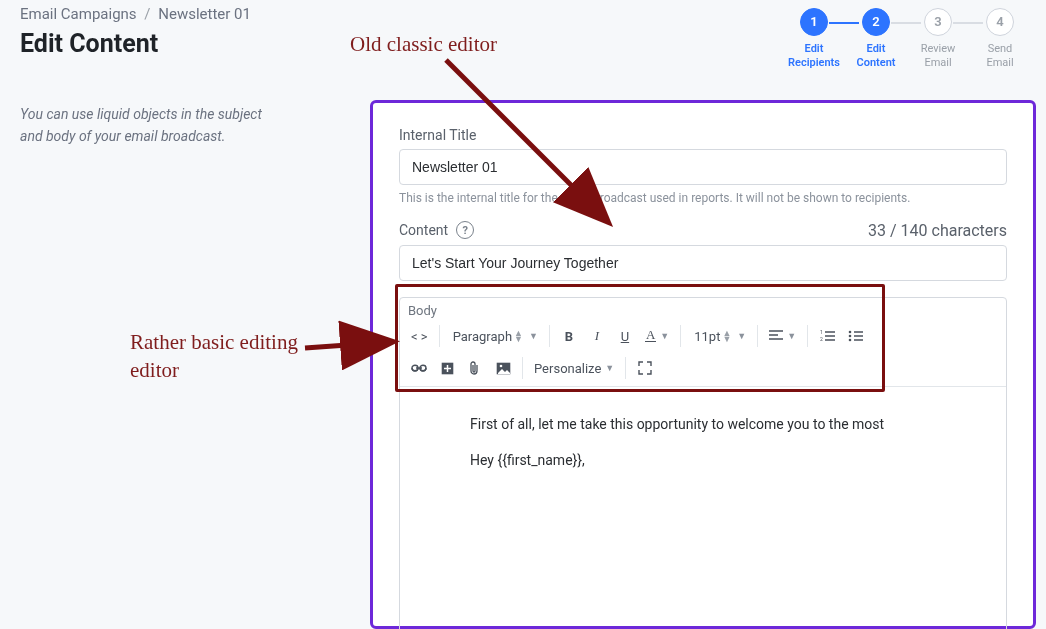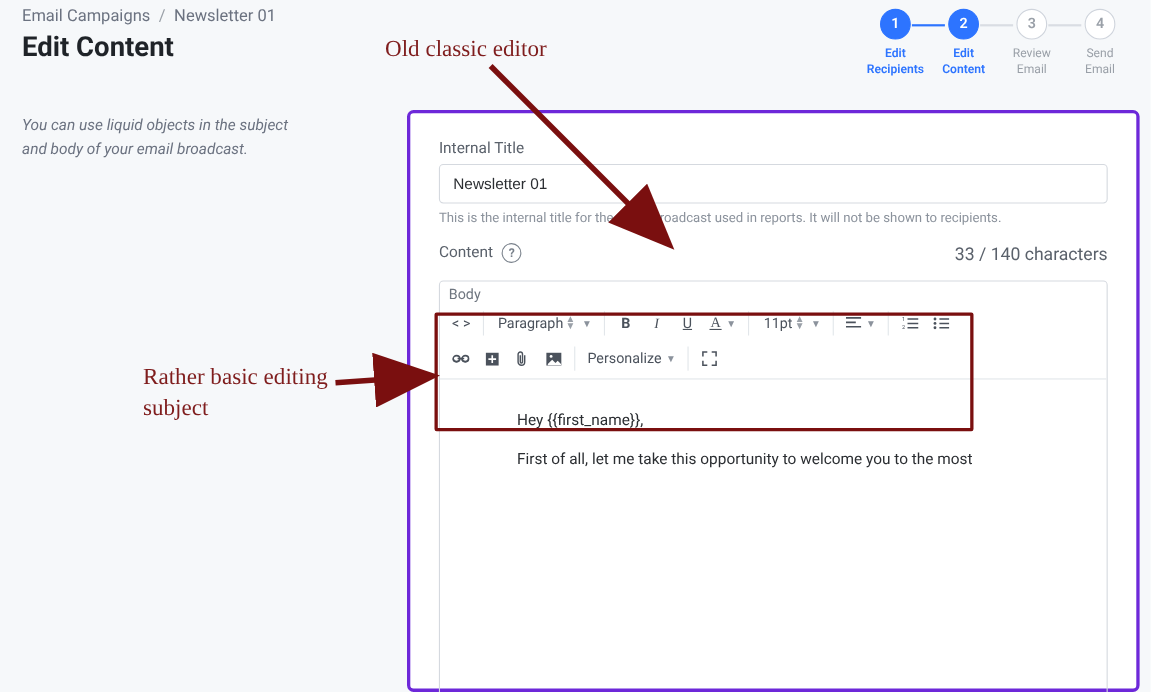--- a/index.html
+++ b/index.html
@@ -208,20 +208,21 @@
     <input class="text-input" value="Newsletter 01" style="">
     <div class="field-hint">This is the internal title for the email broadcast used in reports. It will not be shown to recipients.</div>
   </div>
 
   <div class="field-row">
     <span class="char-count">33 / 140 characters</span>
     <div class="field-label">
       <span>Content</span>
       <span class="help-circle">?</span>
     </div>
+    <input class="text-input" value="Let's Start Your Journey Together" style="">
   </div>
 
   <div class="body-wrap">
     <div class="body-label-in">Body</div>
 
     <div class="toolbar">
       <span class="tb-btn">&lt;&nbsp;&gt;</span>
       <span class="tb-sep"></span>
       <span class="tb-btn">
         <span class="tb-label">
@@ -309,37 +310,37 @@
       </span>
       <span class="tb-sep"></span>
       <span class="tb-btn">
         <svg width="14" height="14">
             <path d="M1 5V1h4M13 5V1H9M1 9v4h4M13 9v4H9" fill="none" stroke="#4b525c" stroke-width="1.4"></path>
           </svg>
       </span>
     </div>
 
     <div class="editor-area">
+      <p>First of all, let me take this opportunity to welcome you to the most</p>
       <p>Hey {{first_name}},</p>
-      <p>First of all, let me take this opportunity to welcome you to the most</p>
     </div>
   </div>
 </div>
 
 <div class="callout-red callout-top">Old classic editor</div>
 <svg class="arrow-svg arrow-top" width="200" height="200">
   <defs>
       <marker id="ah1" markerWidth="12" markerHeight="10" refX="10" refY="5" orient="auto">
         <path d="M0 0L12 5L0 10z" fill="#7a0f0f"></path>
       </marker>
     </defs>
   <path d="M10 10 L170 170" stroke="#7a0f0f" stroke-width="5" marker-end="url(#ah1)"></path>
 </svg>
 
-<div class="callout-red callout-left">Rather basic editing subject</div>
+<div class="callout-red callout-left">Rather basic editing editor</div>
 <svg class="arrow-svg arrow-left" width="110" height="50">
   <defs>
       <marker id="ah2" markerWidth="12" markerHeight="10" refX="10" refY="5" orient="auto">
         <path d="M0 0L12 5L0 10z" fill="#7a0f0f"></path>
       </marker>
     </defs>
   <path d="M5 28 L90 22" stroke="#7a0f0f" stroke-width="5" marker-end="url(#ah2)"></path>
 </svg>
 
 <div class="red-box"></div>

